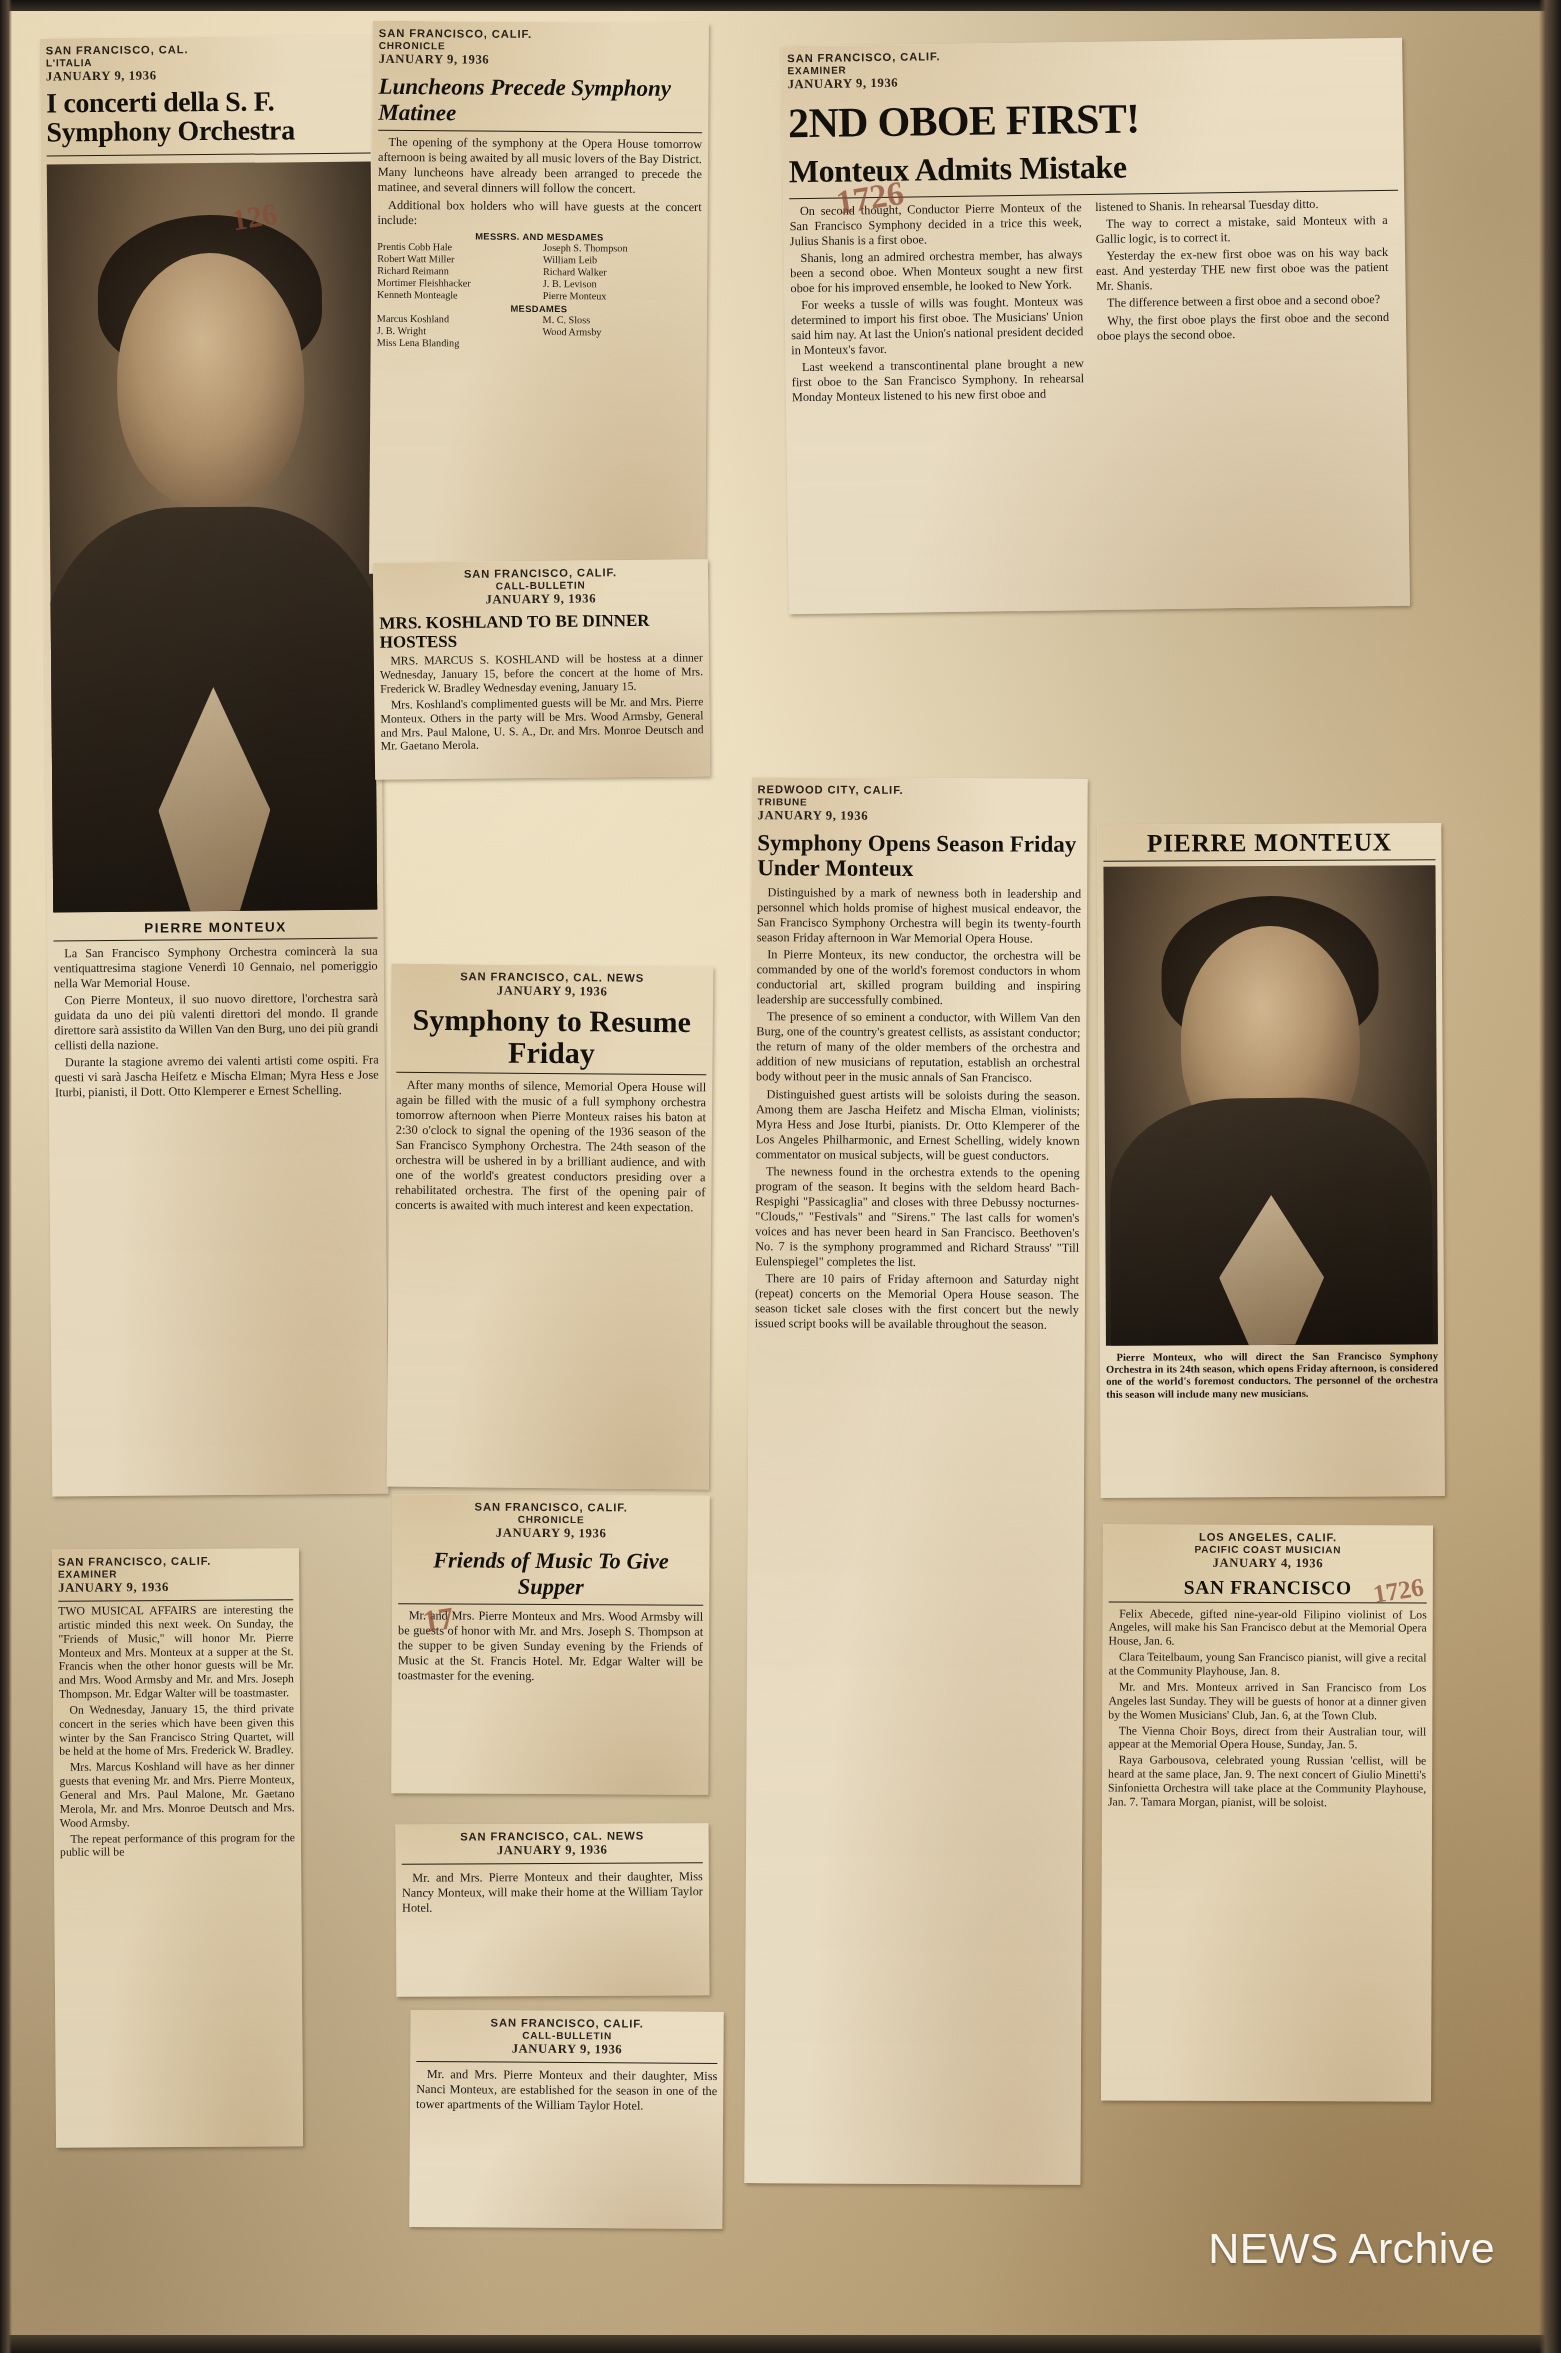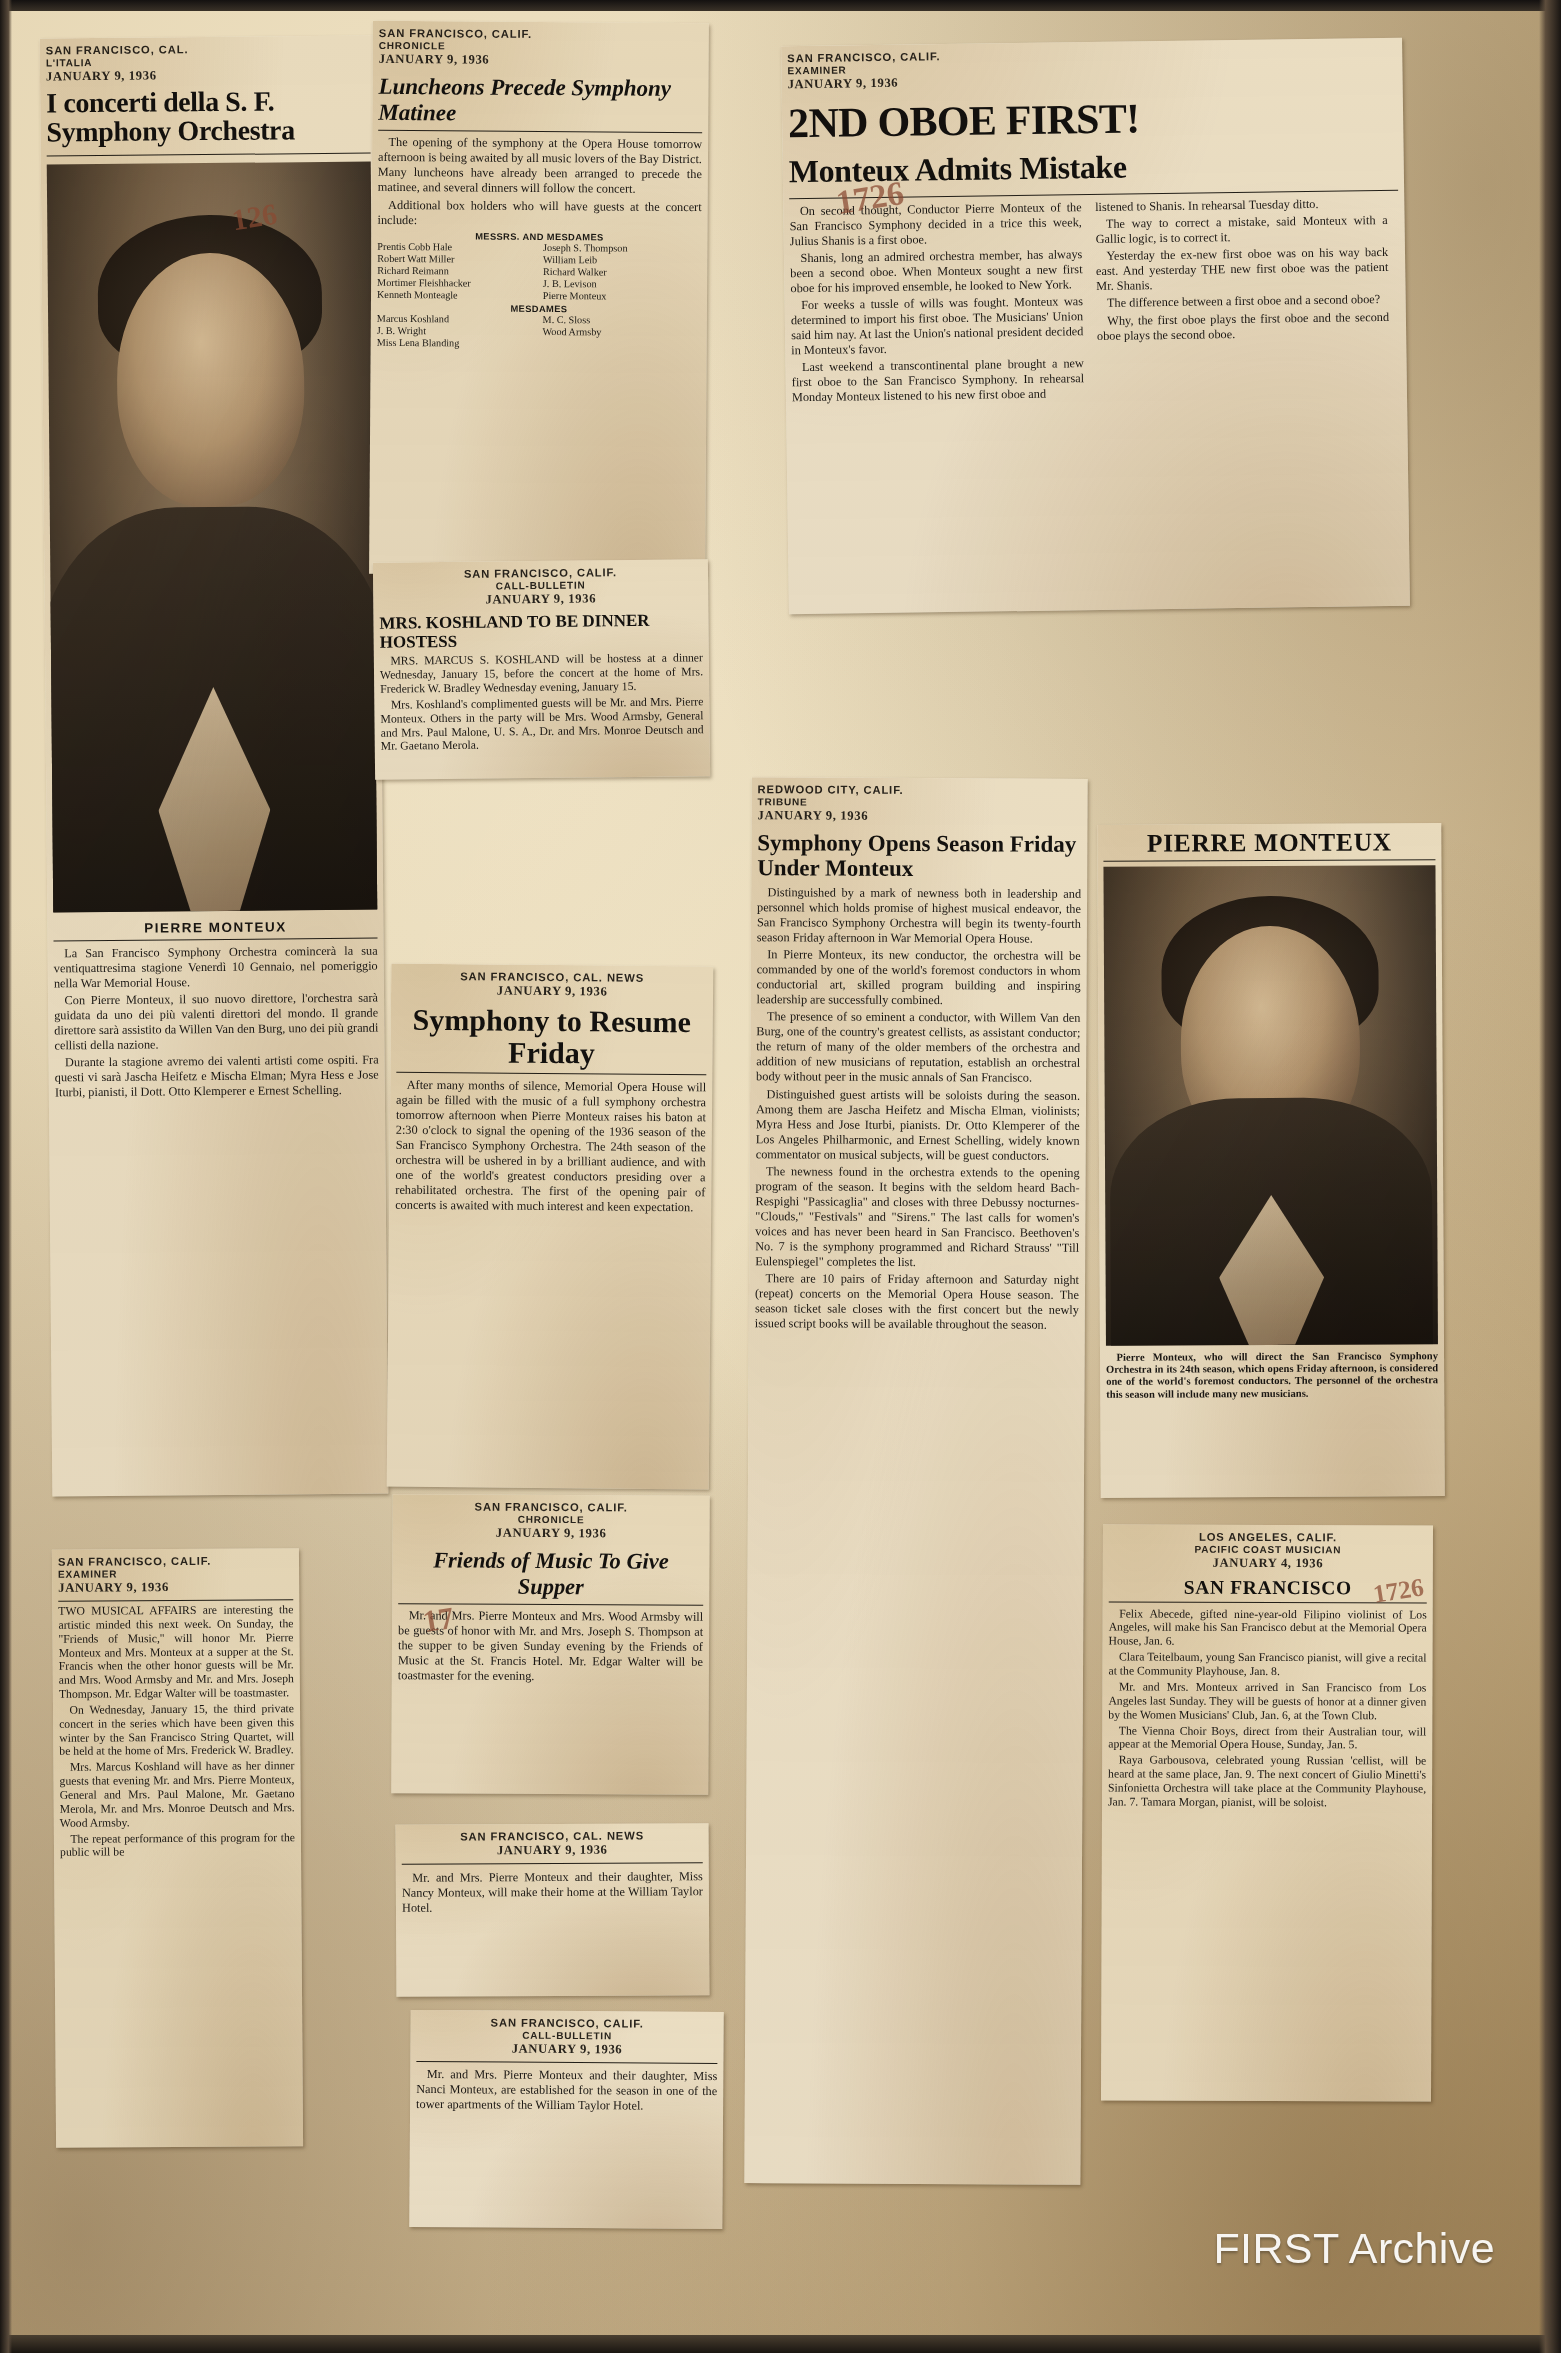--- a/index.html
+++ b/index.html
@@ -419,15 +419,15 @@
       <p>Raya Garbousova, celebrated young Russian 'cellist, will be heard at the same place, Jan. 9. The next concert of Giulio Minetti's Sinfonietta Orchestra will take place at the Community Playhouse, Jan. 7. Tamara Morgan, pianist, will be soloist.</p>
     </div>
   </div>
   <div class="pencil" style="left:1373px; top:1576px; font-size:25.4px;">1726</div>
 
   <div class="edge edge-top"></div>
   <div class="edge edge-bottom"></div>
   <div class="edge edge-left"></div>
   <div class="edge edge-right"></div>
 
-  <div id="watermark">FIRST Archive</div>
+  <div id="watermark">NEWS Archive</div>
 </div>
 
 
 </body></html>

